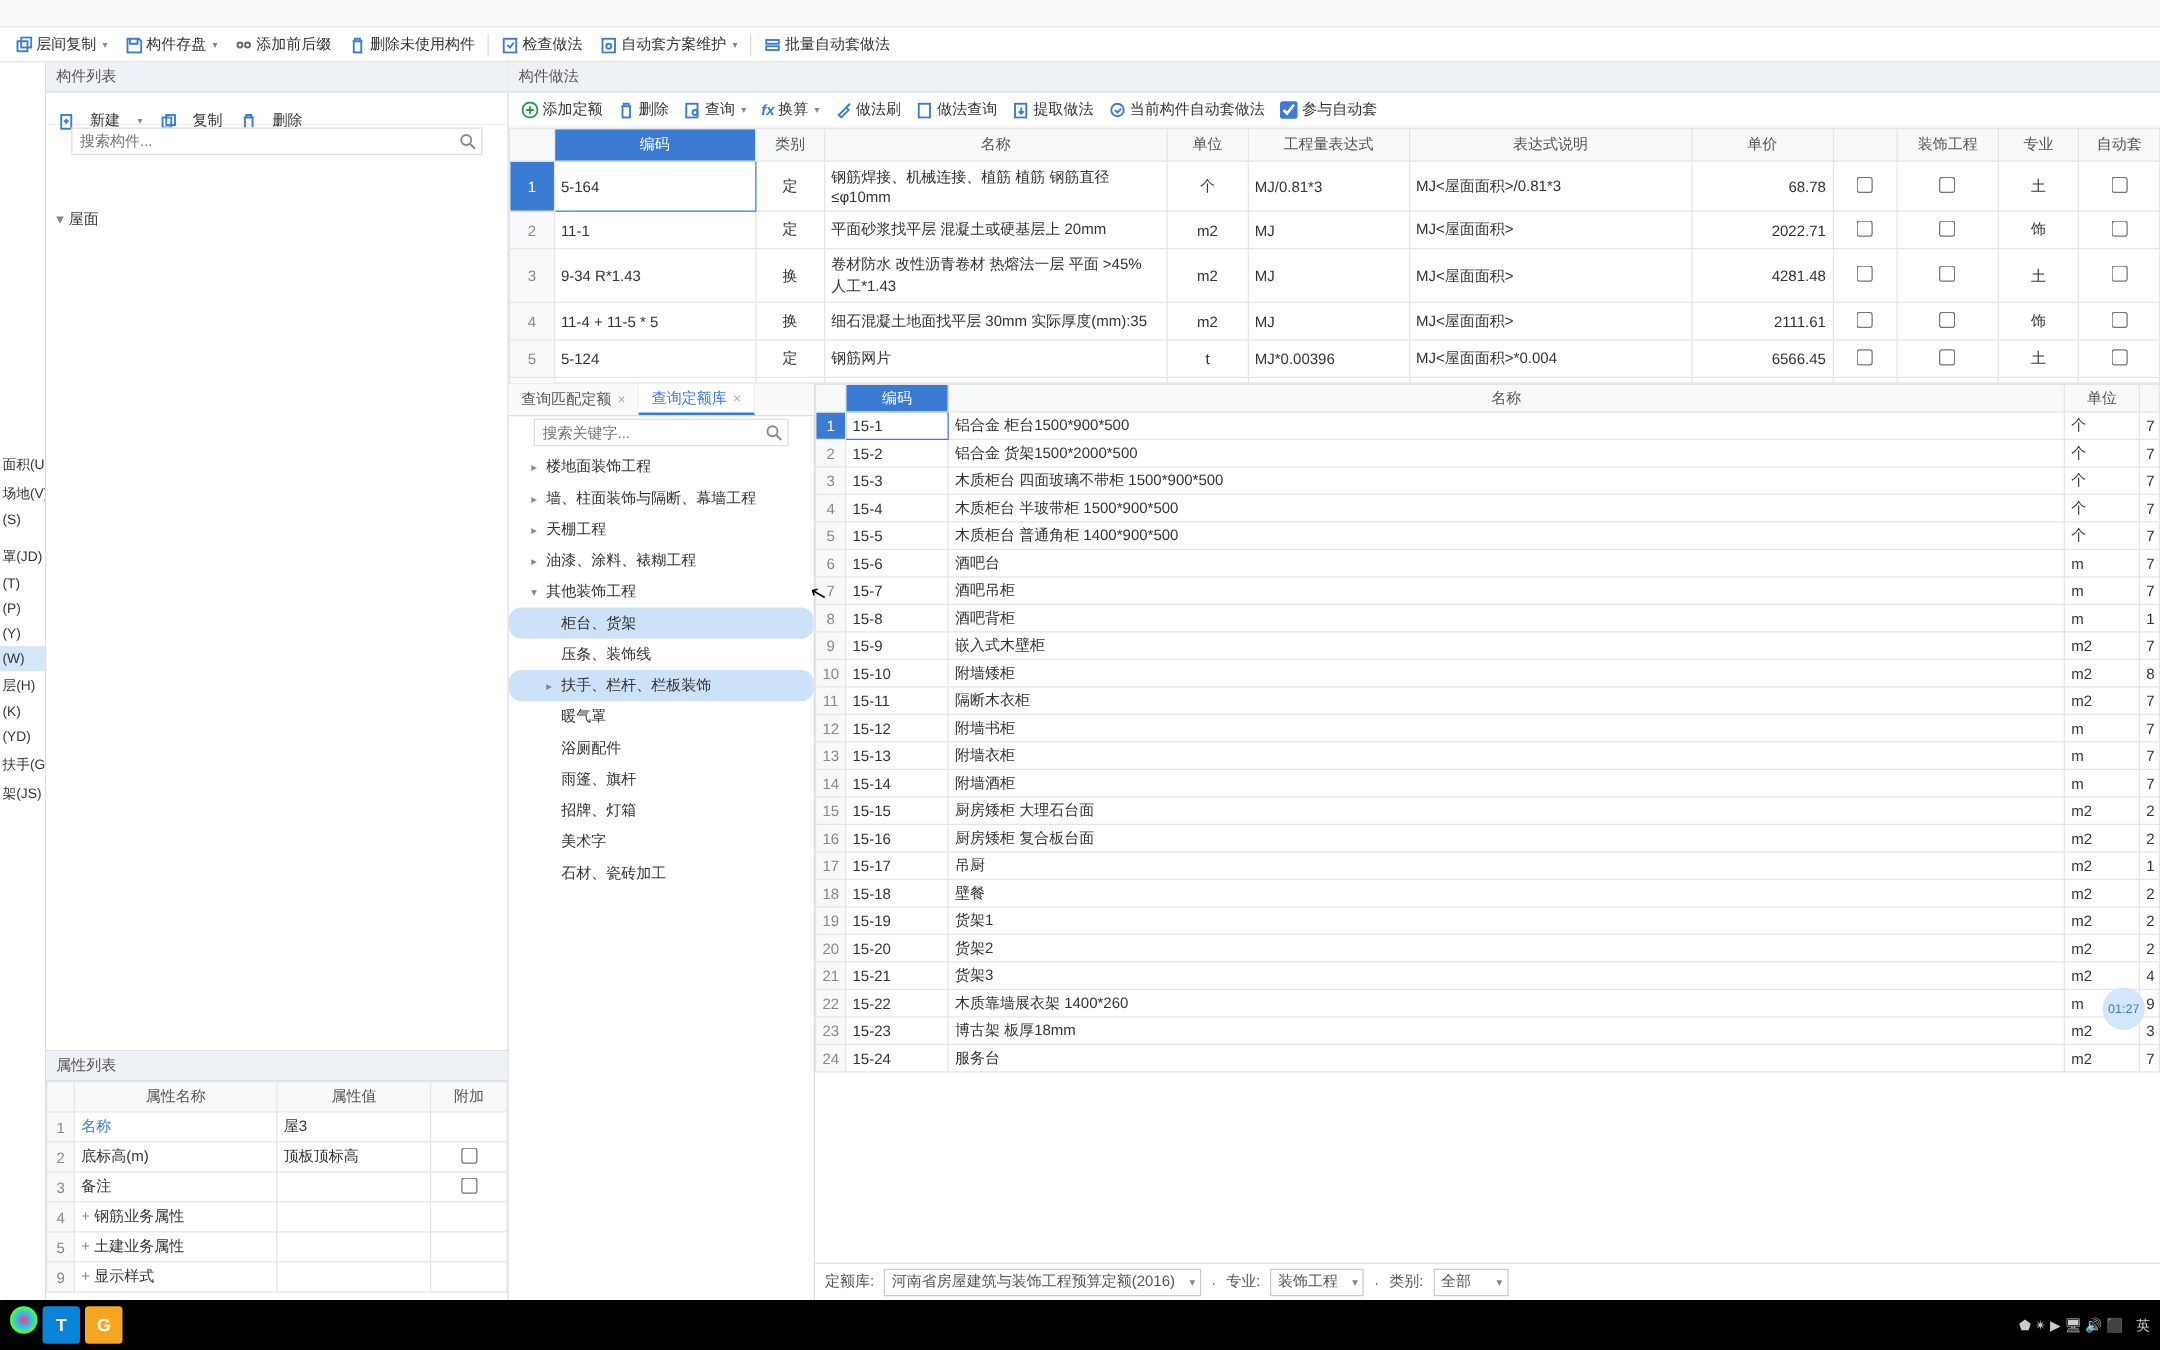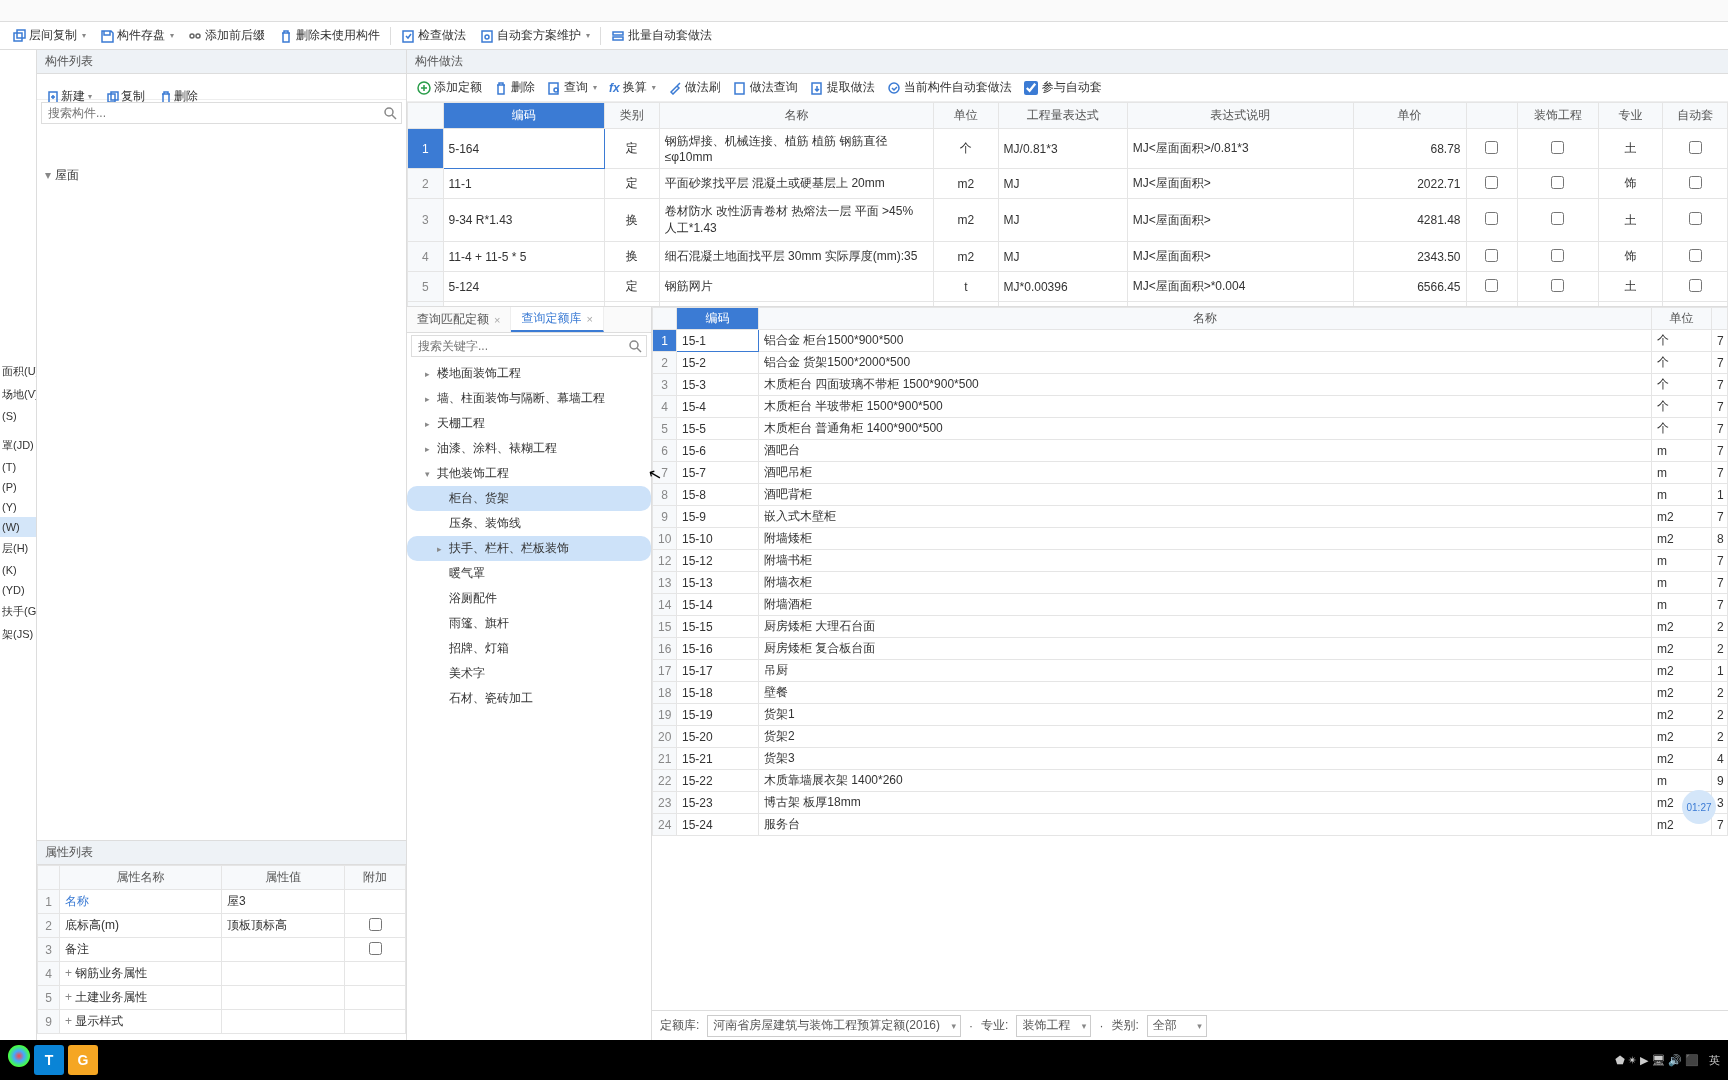--- a/index.html
+++ b/index.html
@@ -20,24 +20,24 @@
     
     
     .far-left { width: 37px; background: #fff; border-right: 1px solid #ddd; display: flex; flex-direction: column; padding-top: 310px; }
     .fl-item { padding: 4px 2px; font-size: 11px; color: #333; cursor: pointer; white-space: nowrap; text-overflow: clip; overflow: hidden; }
     .fl-item.sel { background: #d4e6f9; }
     
     
     .panel { display: flex; flex-direction: column; border-right: 1px solid #ddd; }
     .panel-header { height: 24px; background: #eef2f6; border-bottom: 1px solid #ddd; display: flex; align-items: center; padding: 0 8px; font-size: 12px; color: #555; }
     .panel-toolbar { height: 26px; display: flex; align-items: center; padding: 0 4px; gap: 4px; border-bottom: 1px solid #eee; }
-    .ptbtn { display: flex; align-items: center; gap: 1px; padding: 2px 5px; cursor: pointer; font-size: 12px; color: #333; margin-top: 20px;}
+    .ptbtn { display: flex; align-items: center; gap: 12px; padding: 2px 5px; cursor: pointer; font-size: 12px; color: #333; margin-top: 20px;}
     .dd-arrow { font-size: 8px; color: #888; margin-left: 2px; }
     
-    .search-box { margin: 2px 4px; position: relative; }
+    .search-box { margin: 2px 20px; position: relative; }
     .search-box input { width: 100%; height: 22px; padding: 0 22px 0 6px; border: 1px solid #ddd; font-size: 12px; }
     .search-box .sicon { position: absolute; right: 5px; top: 4px; width: 14px; height: 14px; color: #aaa; }
     
     .tree { padding: 2px 0; font-size: 12px; flex: 1; overflow: auto; }
     .tree-item { padding: 3px 8px 3px 22px; cursor: pointer; color: #333;}
     .tree-item.parent { padding-left: 8px; margin-top: 36px; }
     .tree-item.sel { background: #cde2f9; }
     .tree-item .exp { display: inline-block; width: 10px; color: #888; }
     
     
@@ -426,21 +426,21 @@
                 <td><input type="checkbox" class="chk" style=""></td>
               </tr>
               <tr>
                 <td class="rn">4</td>
                 <td class="code-col">11-4 + 11-5 * 5</td>
                 <td>换</td>
                 <td class="name-col">细石混凝土地面找平层 30mm 实际厚度(mm):35</td>
                 <td>m2</td>
                 <td class="expr-col">MJ</td>
                 <td class="expr-col">MJ&lt;屋面面积&gt;</td>
-                <td style="text-align: right;">2343.50</td>
+                <td style="text-align: right;">2111.61</td>
                 <td><input type="checkbox" class="chk" style=""></td>
                 <td><input type="checkbox" class="chk" style=""></td>
                 <td>饰</td>
                 <td><input type="checkbox" class="chk" style=""></td>
               </tr>
               <tr>
                 <td class="rn">5</td>
                 <td class="code-col">5-124</td>
                 <td>定</td>
                 <td class="name-col">钢筋网片</td>
@@ -590,20 +590,27 @@
                     <td>嵌入式木壁柜</td>
                     <td>m2</td>
                     <td style="text-align: right;">7</td>
                   </tr>
                   <tr>
                     <td class="rn">10</td>
                     <td>15-10</td>
                     <td>附墙矮柜</td>
                     <td>m2</td>
                     <td style="text-align: right;">8</td>
+                  </tr>
+                  <tr>
+                    <td class="rn">11</td>
+                    <td>15-11</td>
+                    <td>隔断木衣柜</td>
+                    <td>m2</td>
+                    <td style="text-align: right;">7</td>
                   </tr>
                   <tr>
                     <td class="rn">12</td>
                     <td>15-12</td>
                     <td>附墙书柜</td>
                     <td>m</td>
                     <td style="text-align: right;">7</td>
                   </tr>
                   <tr>
                     <td class="rn">13</td>

